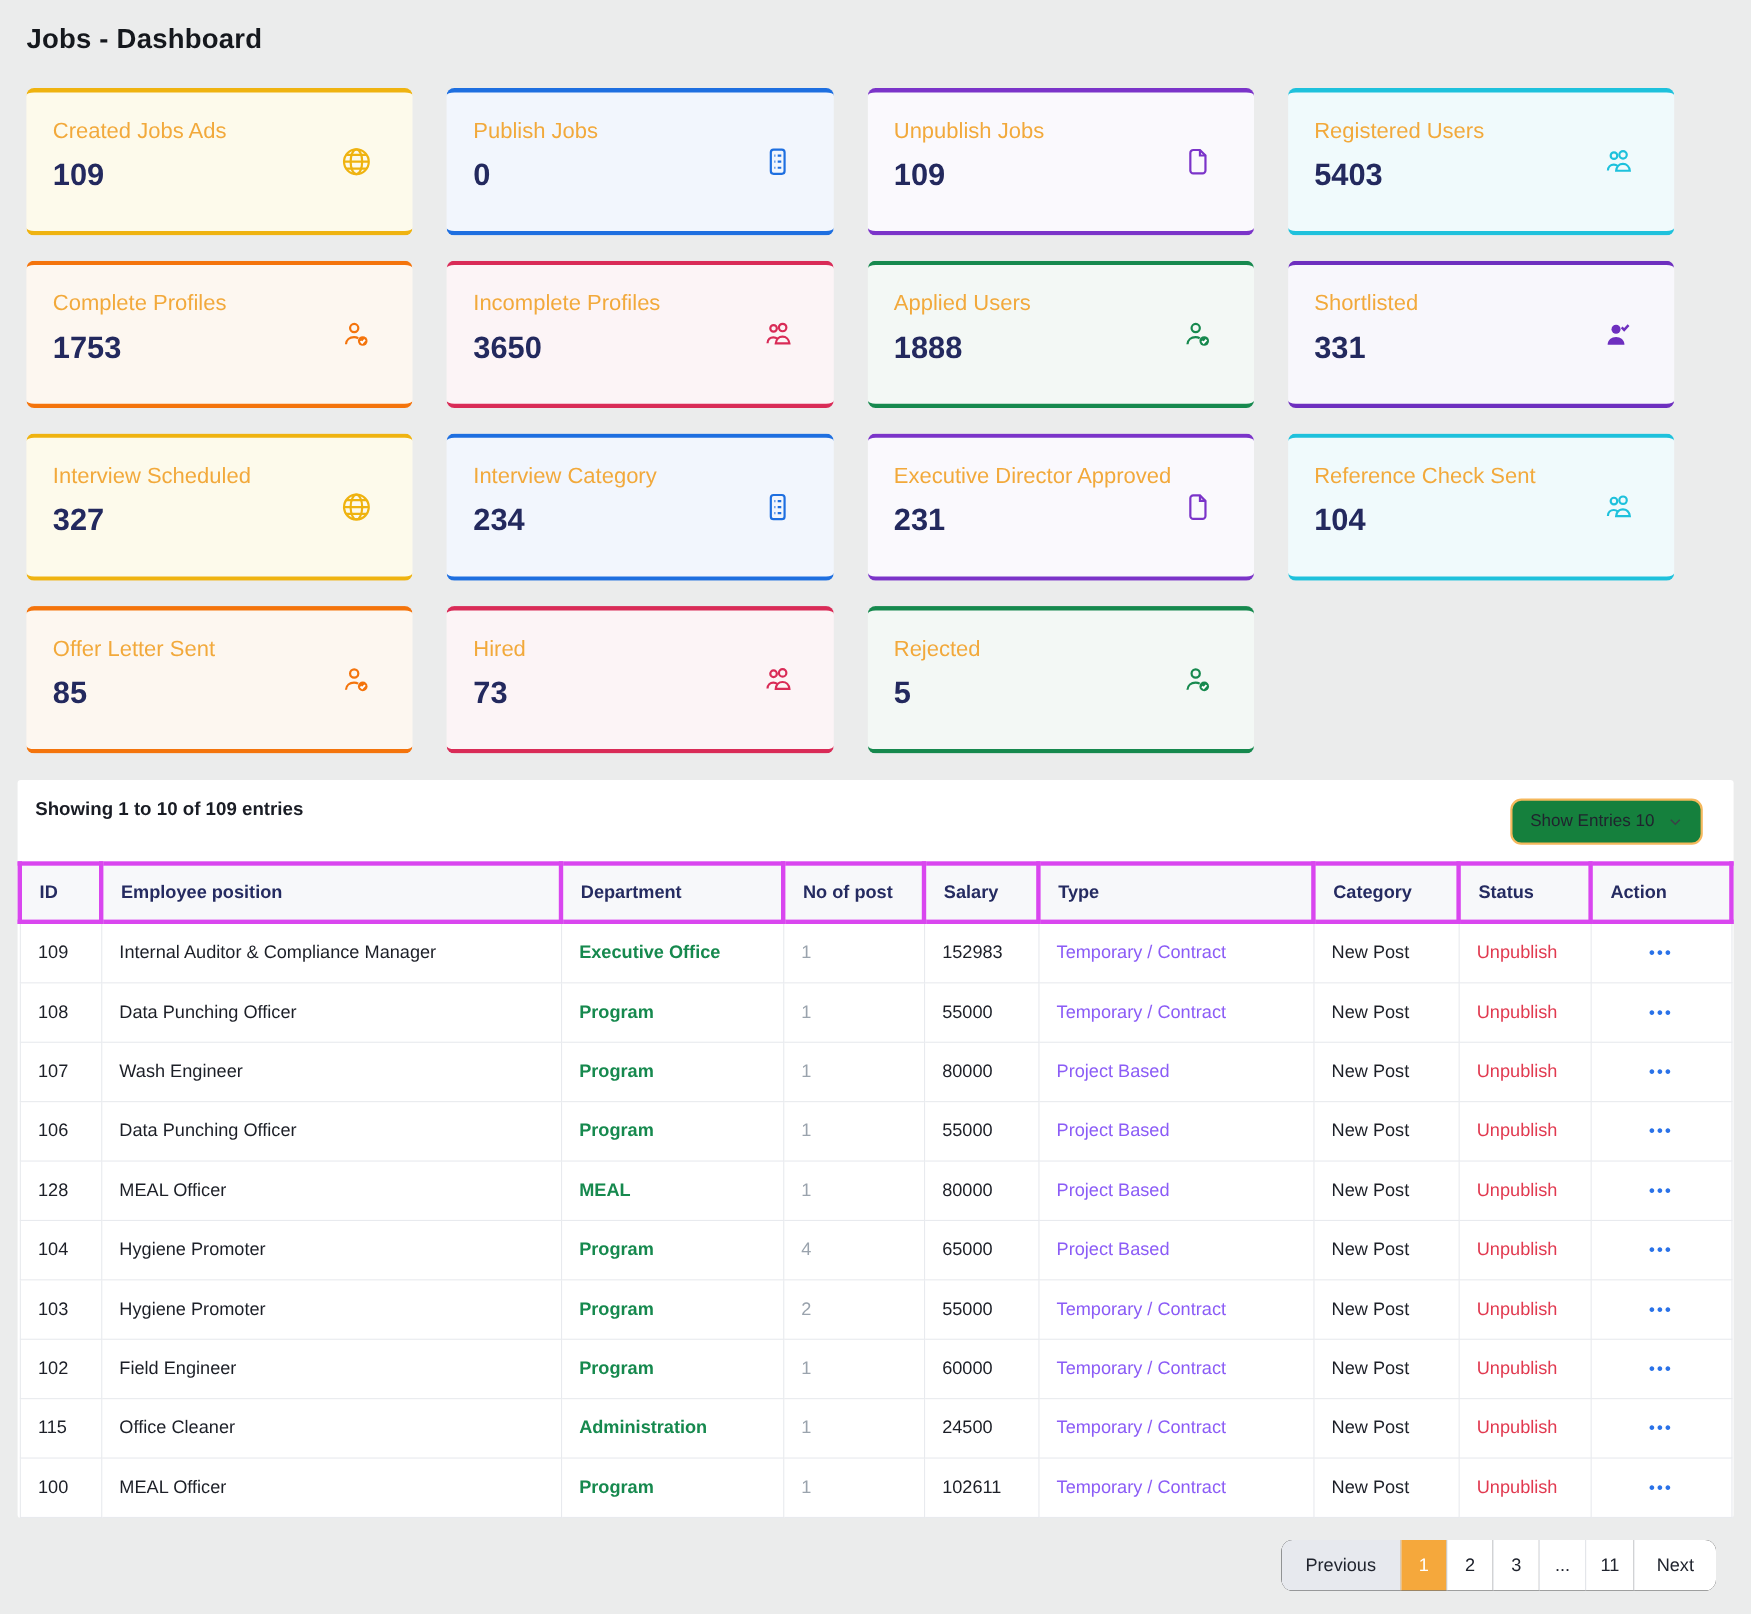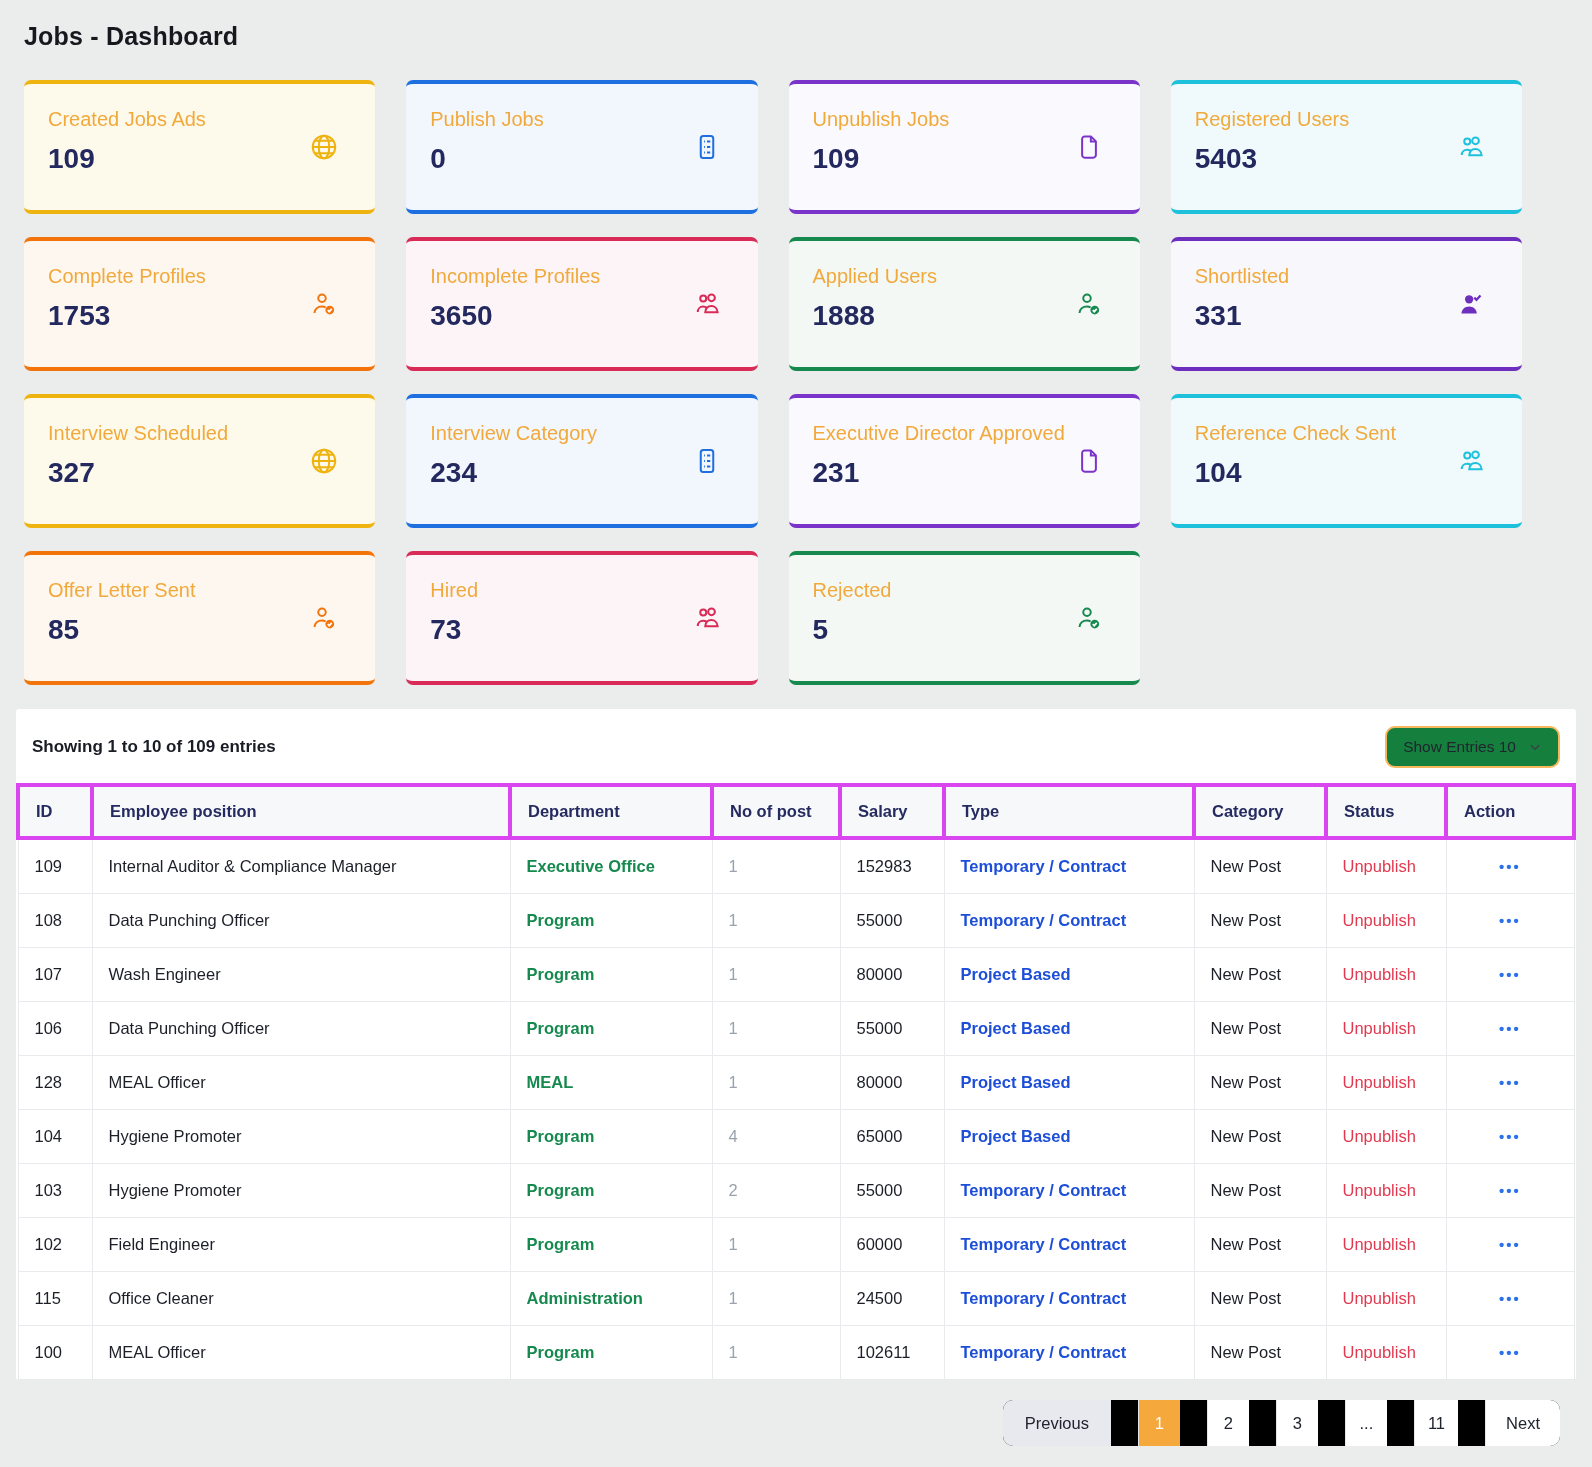--- a/index.html
+++ b/index.html
@@ -59,22 +59,22 @@
 
   
   .table-panel {
     background: #ffffff;
     margin-top: 24px;
     border-radius: 3px;
   }
   .table-toolbar {
     display: flex;
     justify-content: space-between;
-    align-items: center;
-    padding: 17px 16px 15px 16px;
+    align-items: flex-start;
+    padding: 17px 28px 15px 16px;
   }
   .table-summary {
     font-size: 17px;
     font-weight: 700;
     color: #191c24;
   }
   .show-entries {
     display: inline-flex;
     align-items: center;
     gap: 12px;
@@ -108,36 +108,35 @@
   }
   .jobs-table td {
     padding: 17px 16px;
     border: 1px solid #e8eaee;
     color: #1c1f27;
     overflow: hidden;
     white-space: nowrap;
   }
   td.cell-dept   { color: #16894e; font-weight: 700; }
   td.cell-posts  { color: #9aa3ad; }
-  td.cell-type   { color: #1d4ed8; font-weight: 700; }
+  td.cell-type   { color: #8b5cf6; font-weight: 400; }
   td.cell-status { color: #e13a50; cursor: pointer; }
   td.cell-action { color: #2a72e8; font-weight: 700; text-align: center; cursor: pointer; font-size: 15px; letter-spacing: 2px; }
 
   
   .pagination-wrap {
     display: flex;
     justify-content: flex-end;
     margin: 20px 16px 0 0;
   }
   .pagination {
     display: inline-flex;
     border-radius: 10px;
     overflow: hidden;
     background: #000000;
-    gap: 27px;
   }
   .page-btn {
     min-width: 42px;
     height: 46px;
     display: flex;
     align-items: center;
     justify-content: center;
     background: #ffffff;
     border: none;
     border-left: 1px solid #e4e6ea;

